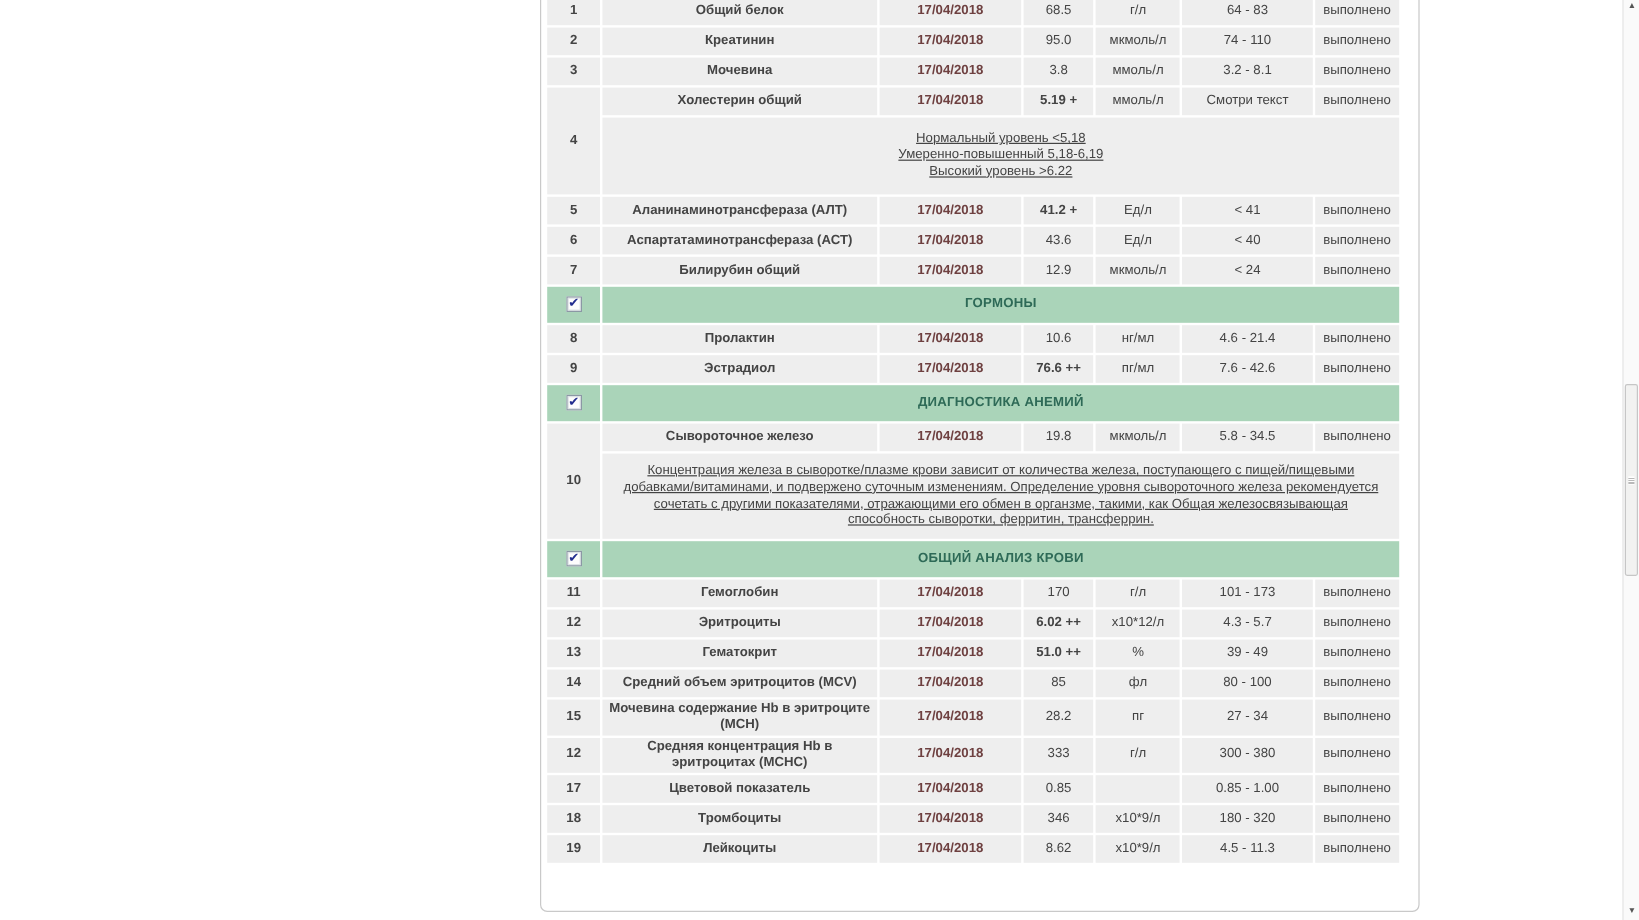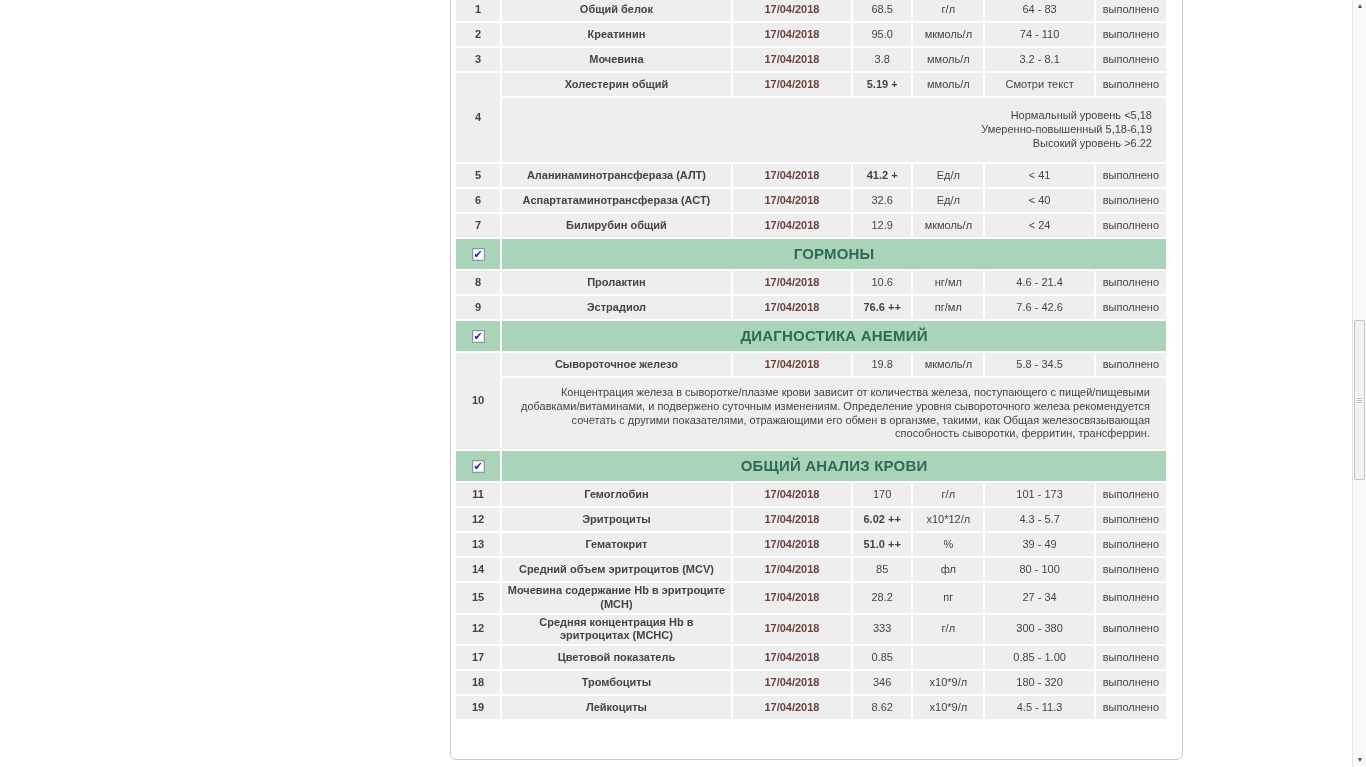--- a/index.html
+++ b/index.html
@@ -21,25 +21,25 @@
     text-align:center; vertical-align:middle; padding:1px 3px; line-height:1.25;
     overflow:hidden;
   }
   tr.std td      { height:23px; }
   td.num         { font-weight:bold; }
   td.name        { font-weight:bold; }
   td.date        { font-weight:bold; color:#6e4040; }
   td.result.flag { font-weight:bold;margin-top:29px; }
 
   tr.section td  { background:#aad4b9; height:30px; }
-  td.section-title { color:#2e6a57; font-weight:bold; font-size:15px; letter-spacing:.2px; }
+  td.section-title { color:#2e6a57; font-weight:bold; font-size:11px; letter-spacing:.2px; }
 
   td.note-sm { height:64px; padding:6px 14px; }
   td.note-lg { height:68px; padding:8px 16px; }
-  .note-line { text-align:right; }
+  .note-line { text-align:center;text-decoration:underline; }
 
   
   .win-checkbox {
     display:inline-block; width:13px; height:13px; background:#fdfdfd;
     border:1px solid #8b98a4; box-shadow: inset 0 0 0 1px #dde2e6;
     color:#232e8f; font-size:11px; line-height:11px; font-weight:bold;
     text-align:center; cursor:pointer; vertical-align:middle;
   }
 
   
@@ -127,21 +127,21 @@
         <td class="date">17/04/2018</td>
         <td class="result flag">41.2 +</td>
         <td class="units">Ед/л</td>
         <td class="ref">&lt; 41</td>
         <td class="status">выполнено</td>
       </tr>
       <tr class="std">
         <td class="num">6</td>
         <td class="name">Аспартатаминотрансфераза (АСТ)</td>
         <td class="date">17/04/2018</td>
-        <td class="result">32.6</td>
+        <td class="result">43.6</td>
         <td class="units">Ед/л</td>
         <td class="ref">&lt; 40</td>
         <td class="status">выполнено</td>
       </tr>
       <tr class="std">
         <td class="num">7</td>
         <td class="name">Билирубин общий</td>
         <td class="date">17/04/2018</td>
         <td class="result">12.9</td>
         <td class="units">мкмоль/л</td>

